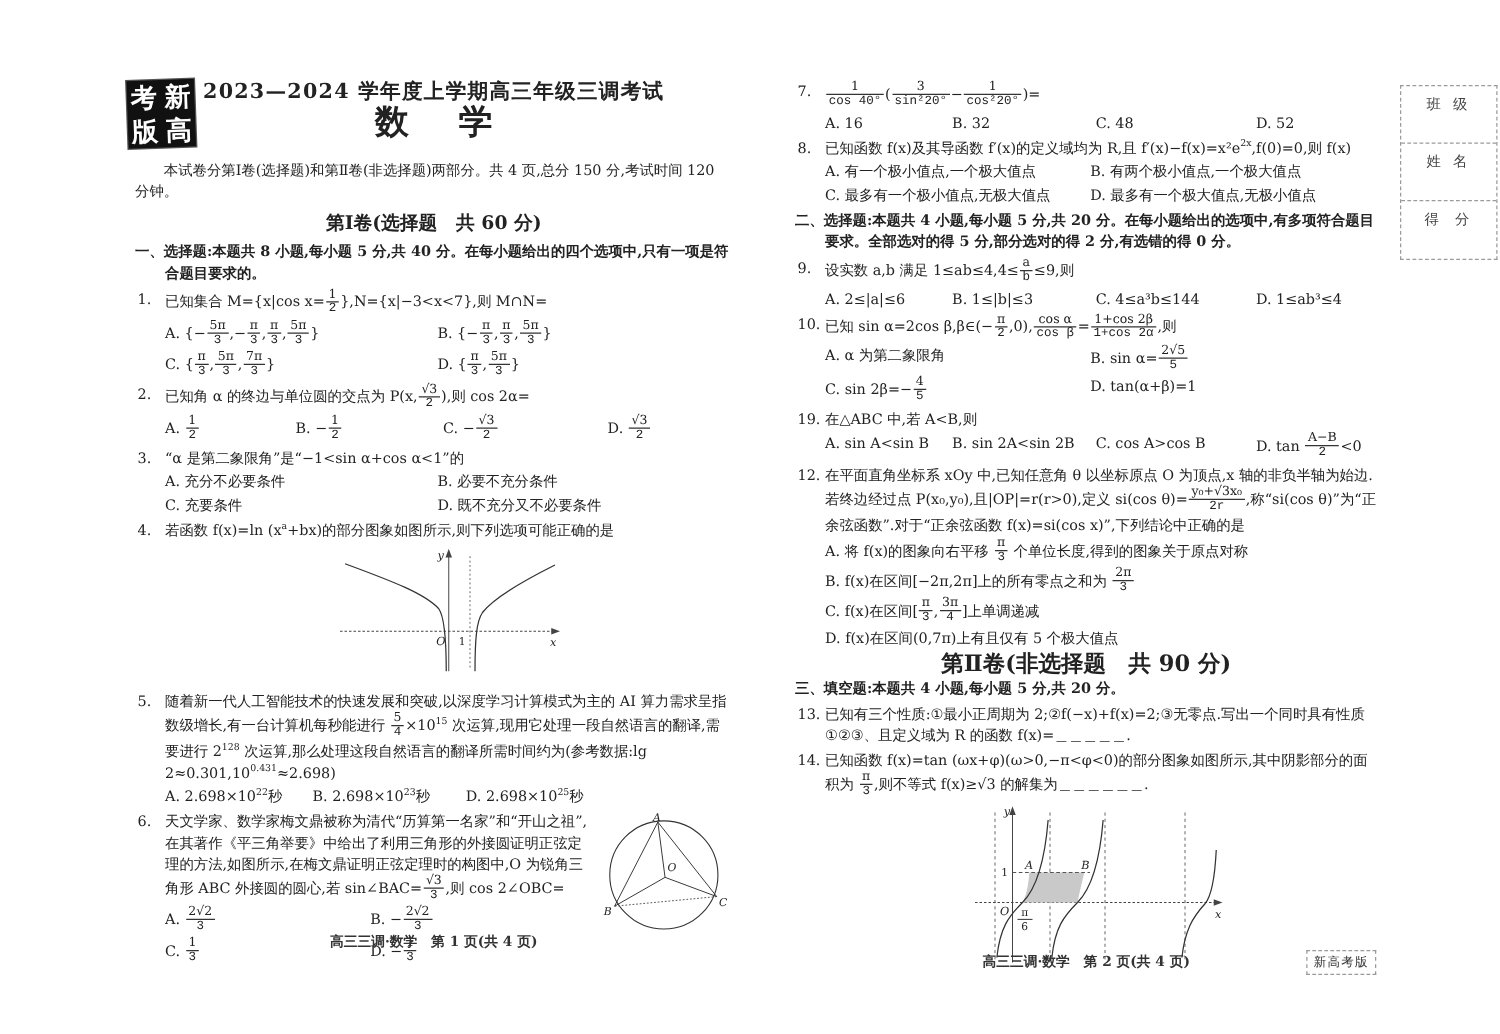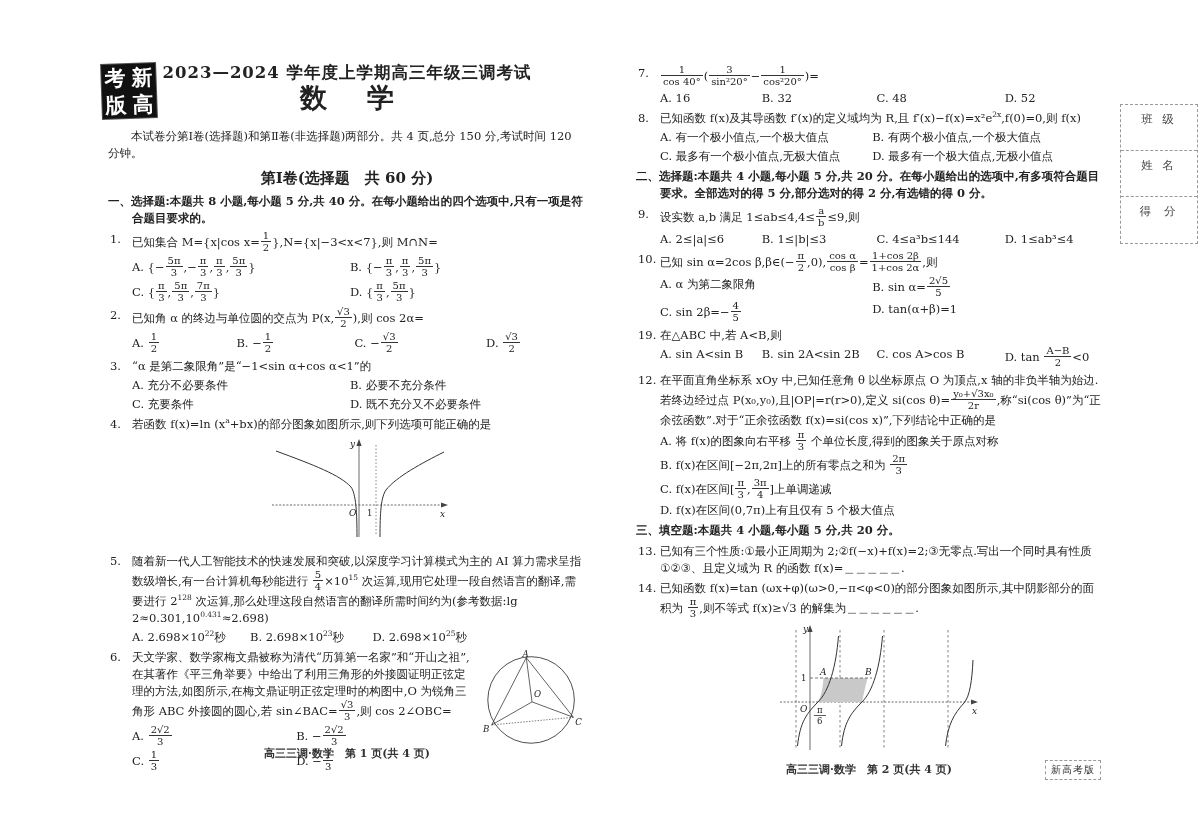--- a/index.html
+++ b/index.html
@@ -27,34 +27,34 @@
   .opts{display:grid;margin:2px 0 3px;}
   .g2{grid-template-columns:48% 52%;row-gap:2px;}
   .r4a{grid-template-columns:23% 26% 29% 22%;}
   .r4b{grid-template-columns:26% 27% 27% 20%;}
   .optline{margin:1px 0;}
 
   
   .fr{display:inline-flex;flex-direction:column;vertical-align:middle;text-align:center;
       font-size:10px;line-height:11px;margin:0 1px;position:relative;top:-1px;}
   .fn{padding:0 2px;}
-  .fd{border-top:1px solid #333;padding:0 2px;}
+  .fd{border-top:1px solid #333;padding:0 2px;font-family:Liberation Mono, monospace;}
   sup{font-size:7.5px;line-height:0;}
 
   .figwrap{text-align:center;margin:2px 0;}
   .q6fig{float:right;margin:0 2px 0 8px;}
   svg text{font-size:9px;font-style:italic;fill:#222;font-family:"DejaVu Serif",serif;}
   svg text.rm{font-style:normal;font-size:8.5px;}
 
   .footer{position:absolute;text-align:center;font-weight:bold;font-size:11px;color:#333;}
   #f1{left:108px;top:746px;width:478px;}
   #f2{left:636px;top:762px;width:466px;}
 
   
-  .sidebar{position:absolute;left:1120px;top:68px;width:76px;border:1px dashed #9a9a9a;margin-top:36px;}
+  .sidebar{position:absolute;left:1120px;top:68px;width:76px;border:1px dashed #9a9a9a;}
   .scell{height:46px;border-bottom:1px dashed #9a9a9a;text-align:center;
          font-size:11.5px;letter-spacing:3px;color:#444;padding-top:7px;box-sizing:border-box;}
   .scell:last-child{border-bottom:none;font-family:Liberation Mono, monospace;}
 
   .badge{position:absolute;left:1045px;top:760px;border:1px dashed #999;color:#333;
          font-size:10px;padding:2px 5px;letter-spacing:1px;}
 </style>
 </head>
 <body>
 
@@ -343,20 +343,21 @@
       <div class="optline">C. f(x)在区间[<span class="fr">
             <span class="fn">π</span>
             <span class="fd">3</span>
           </span>,<span class="fr">
             <span class="fn">3π</span>
             <span class="fd">4</span>
           </span>]上单调递减</div>
       <div class="optline">D. f(x)在区间(0,7π)上有且仅有 5 个极大值点</div>
     </div>
 
+    <div class="sechead" style="font-size:18px;margin:4px 0 2px;">第Ⅱ卷(非选择题　共 90 分)</div>
     <div class="dir">三、填空题:本题共 4 小题,每小题 5 分,共 20 分。</div>
 
     <div class="q">
       <span class="qno">13.</span>
       <span>已知有三个性质:①最小正周期为 2;②f(−x)+f(x)=2;③无零点.写出一个同时具有性质①②③、且定义域为 R 的函数 f(x)=＿＿＿＿＿.</span>
     </div>
 
     <div class="q">
       <span class="qno">14.</span>
       <span>已知函数 f(x)=tan (ωx+φ)(ω&gt;0,−π&lt;φ&lt;0)的部分图象如图所示,其中阴影部分的面积为 <span class="fr">

